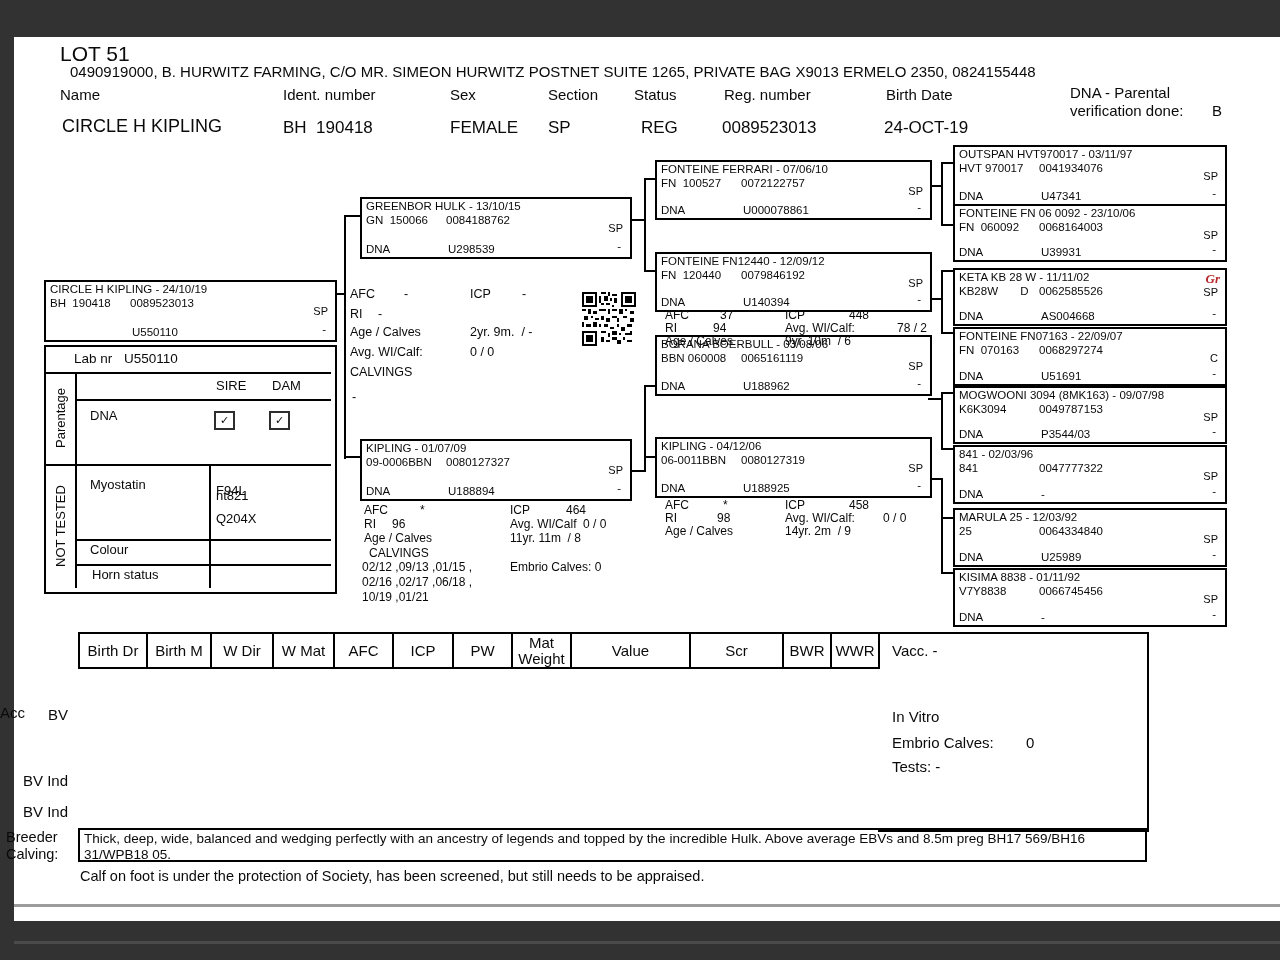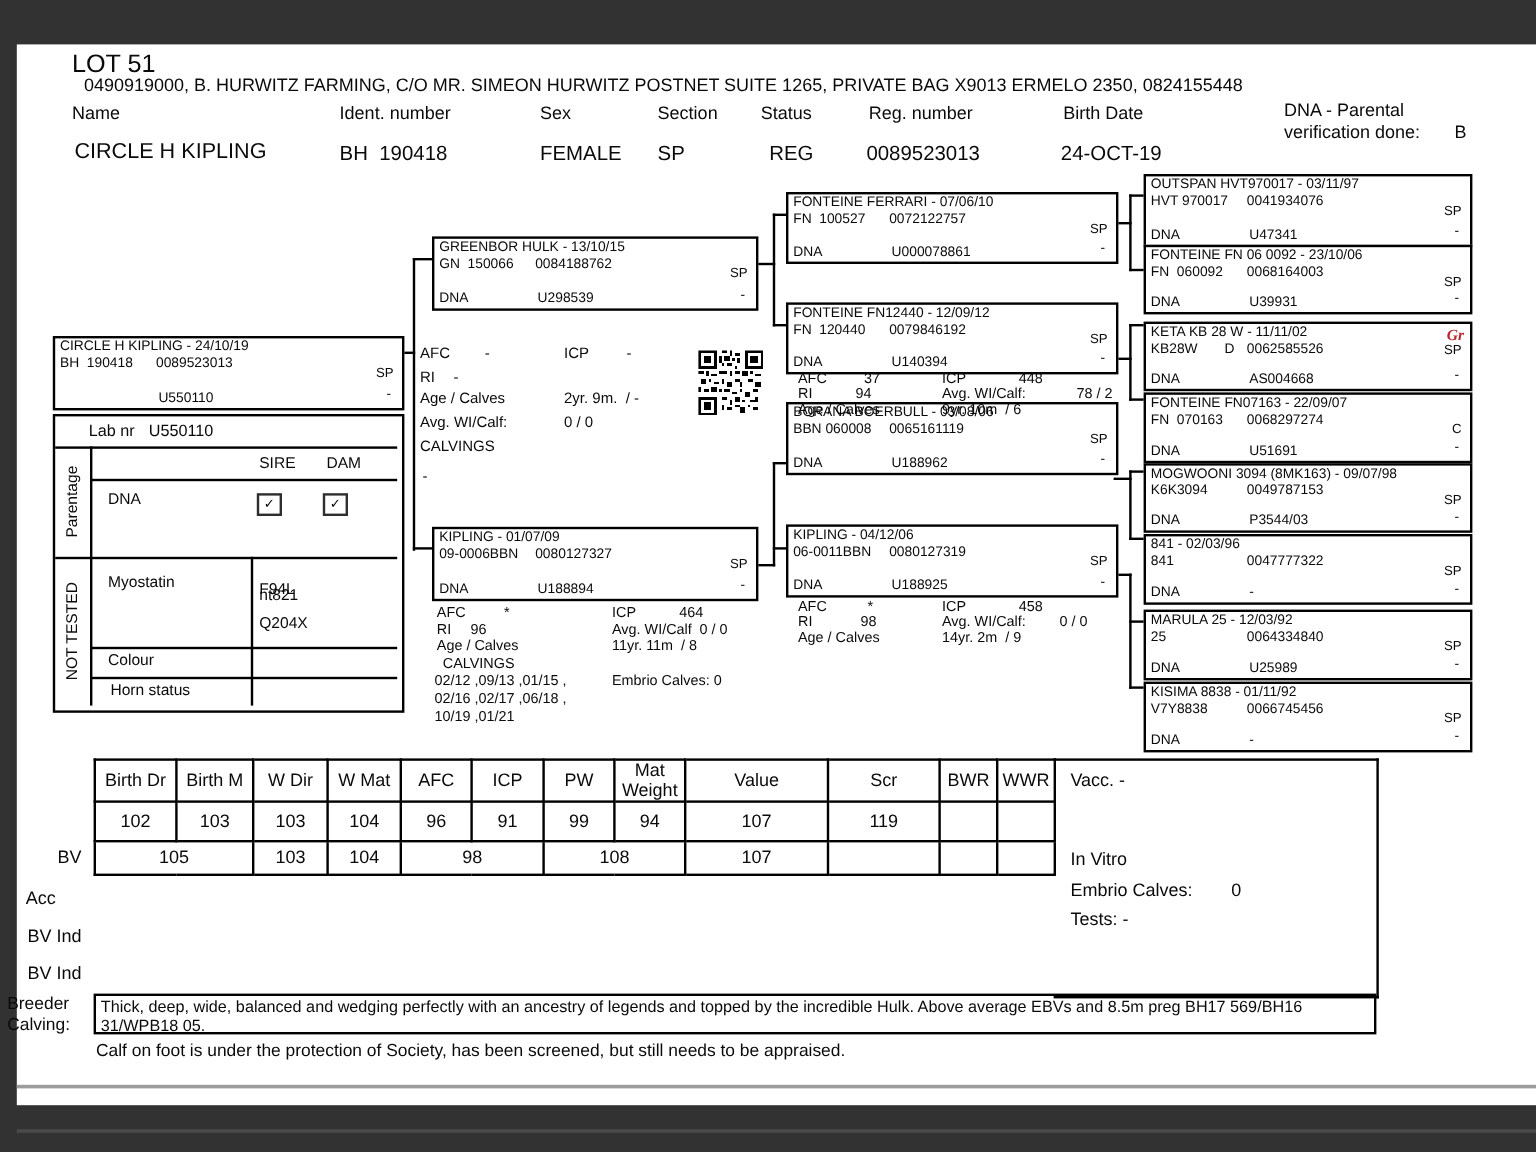--- a/index.html
+++ b/index.html
@@ -380,21 +380,21 @@
   <div class="vt" style="left:14px;top:179px">NOT TESTED</div>
   <span style="left:44px;top:130px">Myostatin</span>
   <span style="left:170px;top:136px">F94L</span>
   <span style="left:170px;top:141px">nt821</span>
   <span style="left:170px;top:164px">Q204X</span>
   <span style="left:44px;top:195px">Colour</span>
   <span style="left:46px;top:220px">Horn status</span>
 </div>
 
 <div class="rowlab" style="left:0;top:706px;width:68px;text-align:right">BV</div>
-<div class="rowlab" style="left:0;top:740px;width:68px;text-align:center">Acc</div>
+<div class="rowlab" style="left:0;top:704px;width:68px;text-align:left">Acc</div>
 <div class="rowlab" style="left:0;top:772px;width:68px;text-align:right">BV Ind</div>
 <div class="rowlab" style="left:0;top:803px;width:68px;text-align:right">BV Ind</div>
 <div class="rowlab" style="left:6px;top:829px;font-size:14.5px">Breeder</div>
 <div class="rowlab" style="left:6px;top:846px;font-size:14.5px">Calving:</div>
 
 <table class="ebv">
   <colgroup>
     <col style="width:68px">
       <col style="width:64px">
       <col style="width:62px">
@@ -416,45 +416,20 @@
     <th>W Mat</th>
     <th>AFC</th>
     <th>ICP</th>
     <th>PW</th>
     <th>Mat Weight</th>
     <th>Value</th>
     <th>Scr</th>
     <th>BWR</th>
     <th>WWR</th>
   </tr>
-  <tr style="height:33px">
-    <td>102</td>
-    <td>103</td>
-    <td>103</td>
-    <td>104</td>
-    <td>96</td>
-    <td>91</td>
-    <td>99</td>
-    <td>94</td>
-    <td>107</td>
-    <td>119</td>
-    <td></td>
-    <td></td>
-  </tr>
-  <tr style="height:28px">
-    <td colspan="2">105</td>
-    <td>103</td>
-    <td>104</td>
-    <td colspan="2">98</td>
-    <td colspan="2">108</td>
-    <td>107</td>
-    <td></td>
-    <td></td>
-    <td></td>
-  </tr>
 </tbody>
   </table>
 
 <div class="panel">
   <span style="left:14px;top:8px">Vacc. -</span>
   <span style="left:14px;top:74px">In Vitro</span>
   <span style="left:14px;top:100px">Embrio Calves:</span>
   <span style="left:148px;top:100px">0</span>
   <span style="left:14px;top:124px">Tests: -</span>
 </div>

